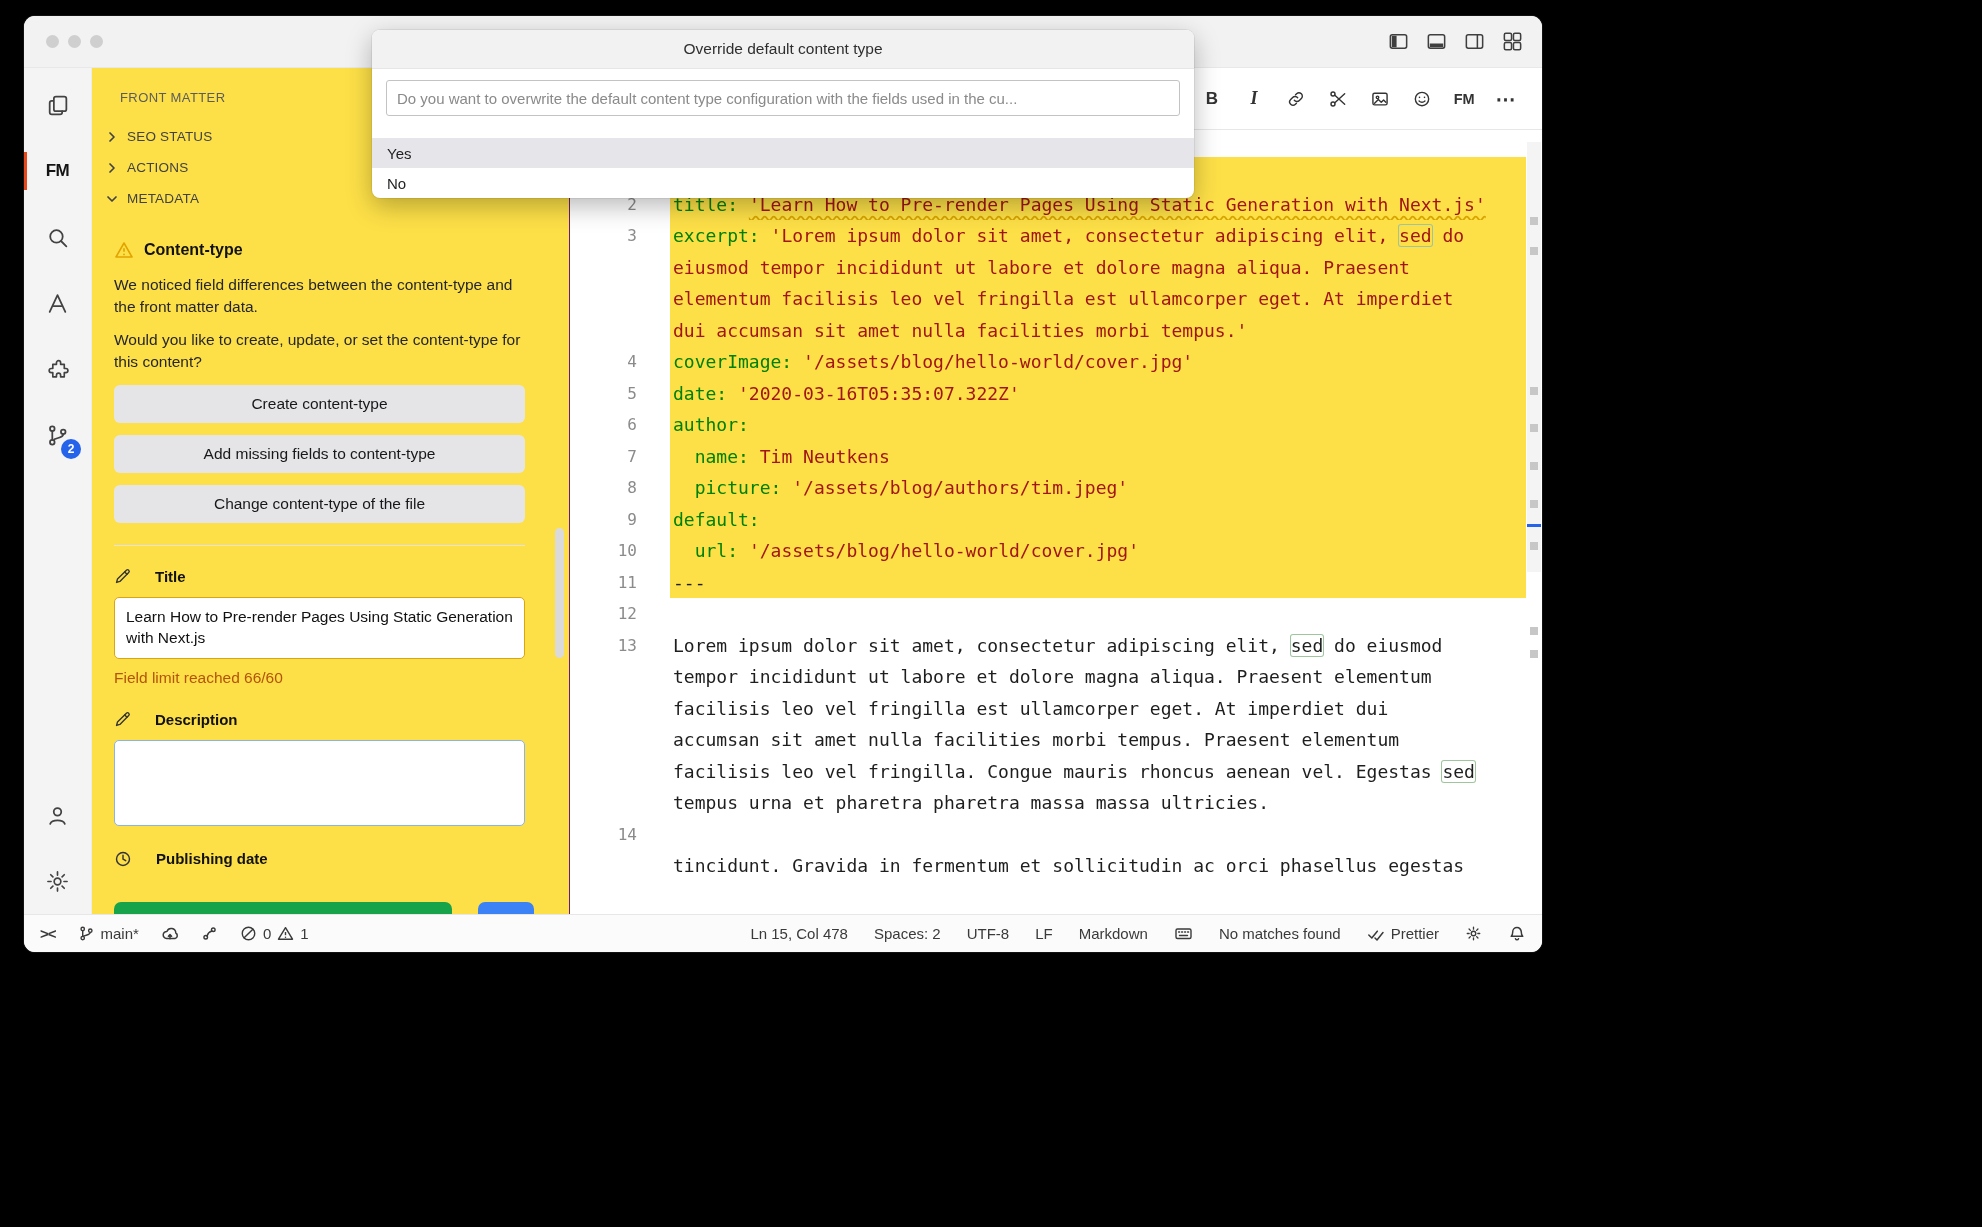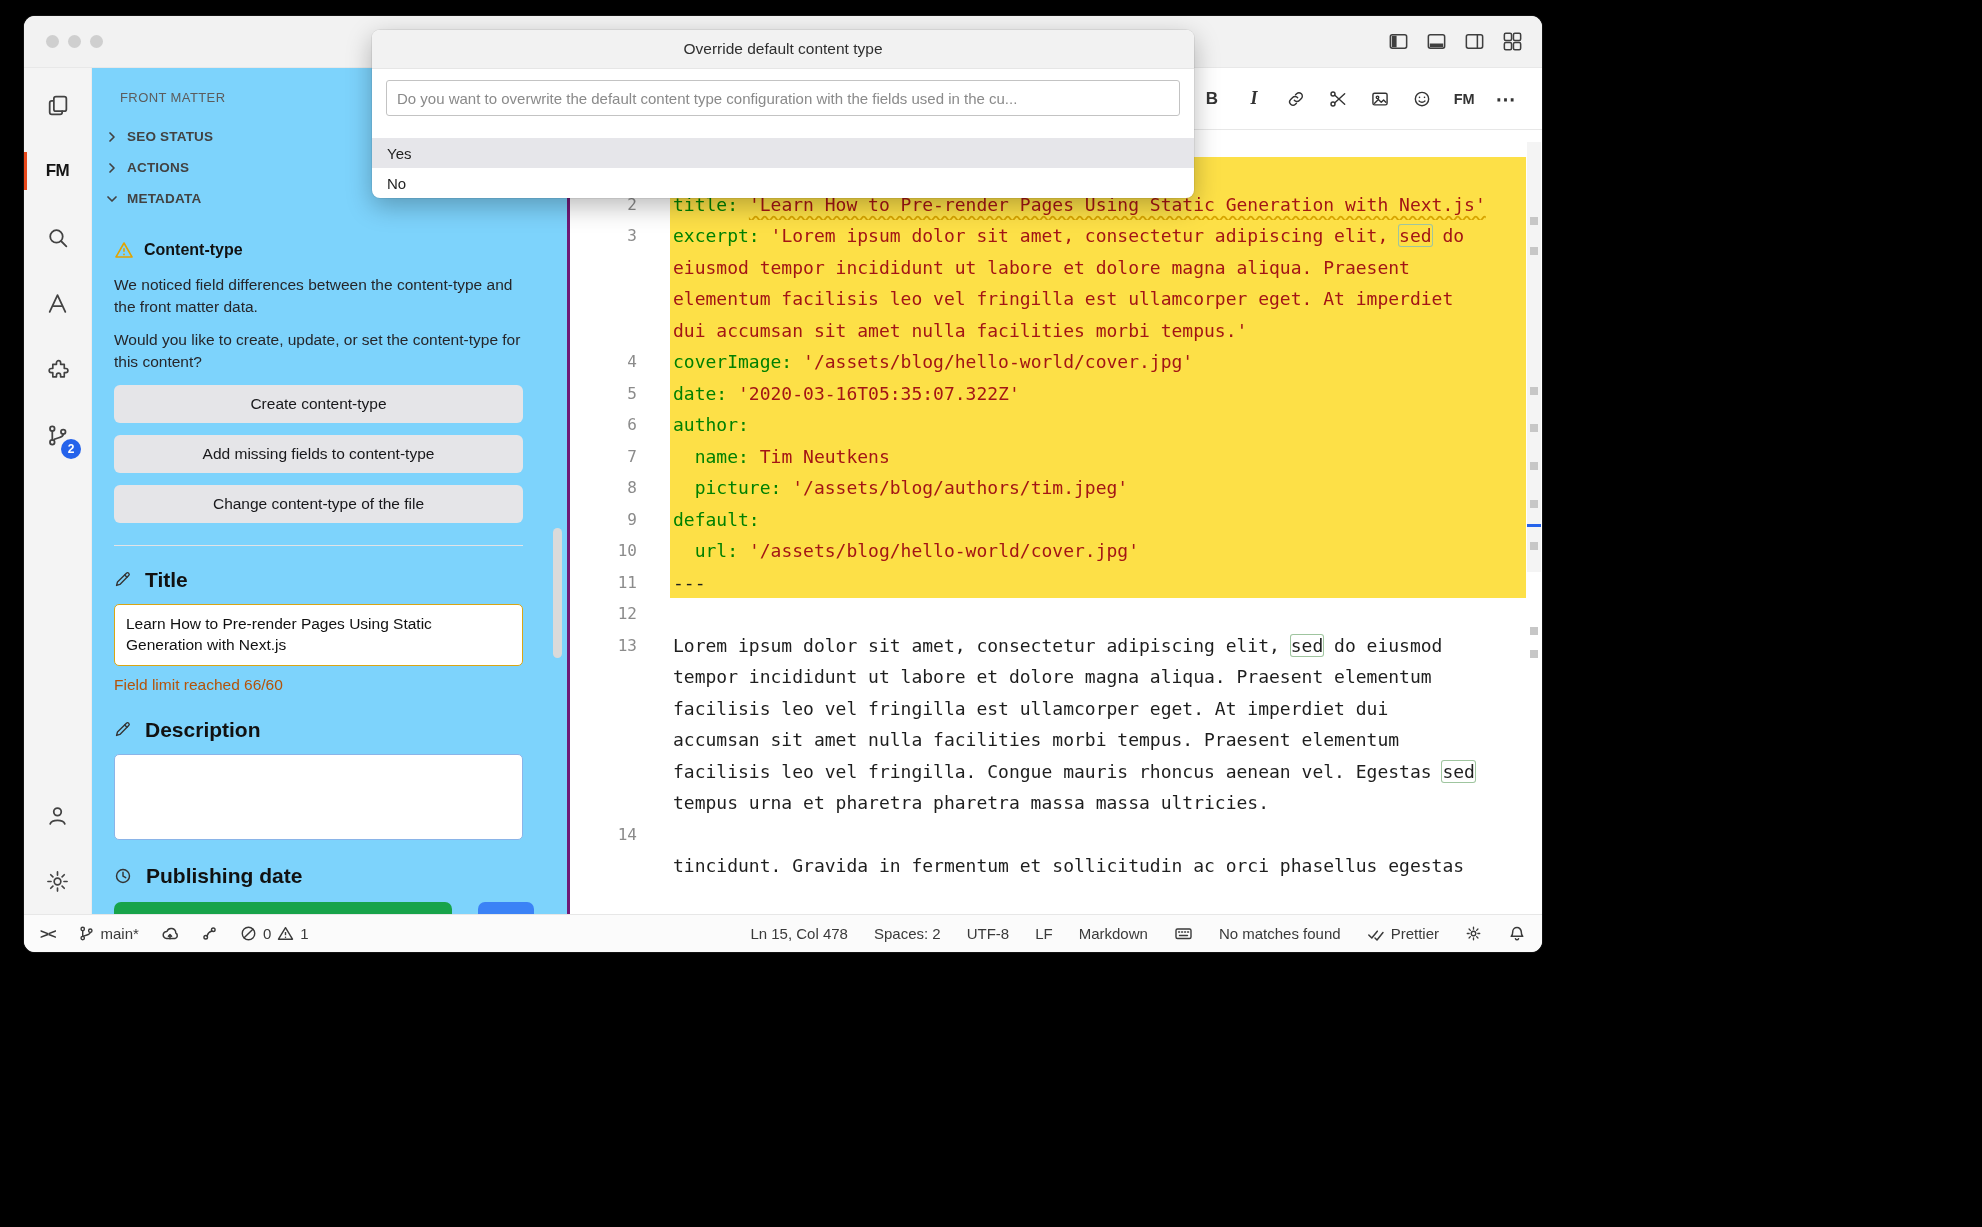--- a/index.html
+++ b/index.html
@@ -17,31 +17,31 @@
   
   .main{display:flex;height:846px}
   .activitybar{width:68px;background:#f4f4f4;border-right:1px solid #ececec;display:flex;flex-direction:column;align-items:stretch;padding-top:4px;box-sizing:border-box}
   .ab-item{height:66px;display:flex;align-items:center;justify-content:center;position:relative;color:#424242}
   .ab-item.active::before{content:"";position:absolute;left:0;top:14px;bottom:14px;width:3px;background:var(--c-fm-active)}
   .ab-bottom{margin-top:auto}
   .fm-logo{font-weight:800;font-size:17px;color:#141414;letter-spacing:-.5px}
   .badge{position:absolute;right:10px;bottom:9px;min-width:20px;height:20px;border-radius:10px;background:var(--c-accent);color:#fff;font-size:12px;font-weight:700;display:flex;align-items:center;justify-content:center}
 
   
-  .sidebar{width:478px;background:#7dd3fc;border-right:3px solid #701a75;position:relative;padding-top:22px;box-sizing:border-box;overflow:hidden;flex:none}
+  .sidebar{width:478px;background:#fde047;border-right:1px solid #701a75;position:relative;padding-top:22px;box-sizing:border-box;overflow:hidden;flex:none}
   .sb-title{margin:0 0 16px 28px;font-size:13px;color:#5c5c5c;letter-spacing:.4px}
-  .sec-row{height:31px;display:flex;align-items:center;gap:7px;padding-left:12px;font-size:13.5px;font-weight:700;color:#424242;letter-spacing:.2px}
+  .sec-row{height:31px;display:flex;align-items:center;gap:7px;padding-left:12px;font-size:13.5px;font-weight:400;color:#424242;letter-spacing:.2px}
   .chev{width:16px;height:16px;color:#424242}
   .chev.down{transform:rotate(90deg)}
   .panel{padding:26px 44px 0 22px}
   .ct-head{display:flex;align-items:center;gap:10px;font-size:16px;font-weight:700;color:#111;margin:0 0 14px}
   .panel p{margin:0 0 12px;font-size:15.5px;line-height:1.4;color:#26262a}
   .ct-btn{display:block;width:100%;height:38px;margin:0 0 12px;background:#e5e5e8;border:none;border-radius:6px;font-family:inherit;font-size:15.5px;color:#18181b;cursor:pointer}
   .divider{border:none;border-top:1px solid #e3e3e6;margin:22px 0}
-  .field-label{display:flex;align-items:center;gap:14px;font-size:21px;font-weight:700;color:#111;margin:0 0 12px}
+  .field-label{display:flex;align-items:center;gap:24px;font-size:15px;font-weight:700;color:#111;margin:0 0 12px}
   .field-label .pic{color:#333}
   .title-box{border:1px solid var(--c-title-border);border-radius:5px;background:#fff;padding:9px 11px;font-size:15.5px;line-height:1.35;color:#111;min-height:62px;box-sizing:border-box}
   .warn-text{color:var(--c-warn);font-size:15.5px;margin:10px 0 24px}
   .desc-box{display:block;width:100%;height:86px;border:1px solid var(--c-desc-border);border-radius:5px;background:#fff;box-sizing:border-box;resize:none;margin:0 0 24px;font-family:inherit}
   .sliver-green{position:absolute;left:22px;bottom:0;width:338px;height:12px;background:var(--c-btn-green);border-radius:7px 7px 0 0}
   .sliver-blue{position:absolute;left:386px;bottom:0;width:56px;height:12px;background:var(--c-btn-blue);border-radius:7px 7px 0 0}
   .sb-thumb{position:absolute;right:5px;top:460px;width:9px;height:130px;background:#dadada;border-radius:5px}
 
   
   .editor{flex:1;min-width:0;position:relative;background:#fff}

